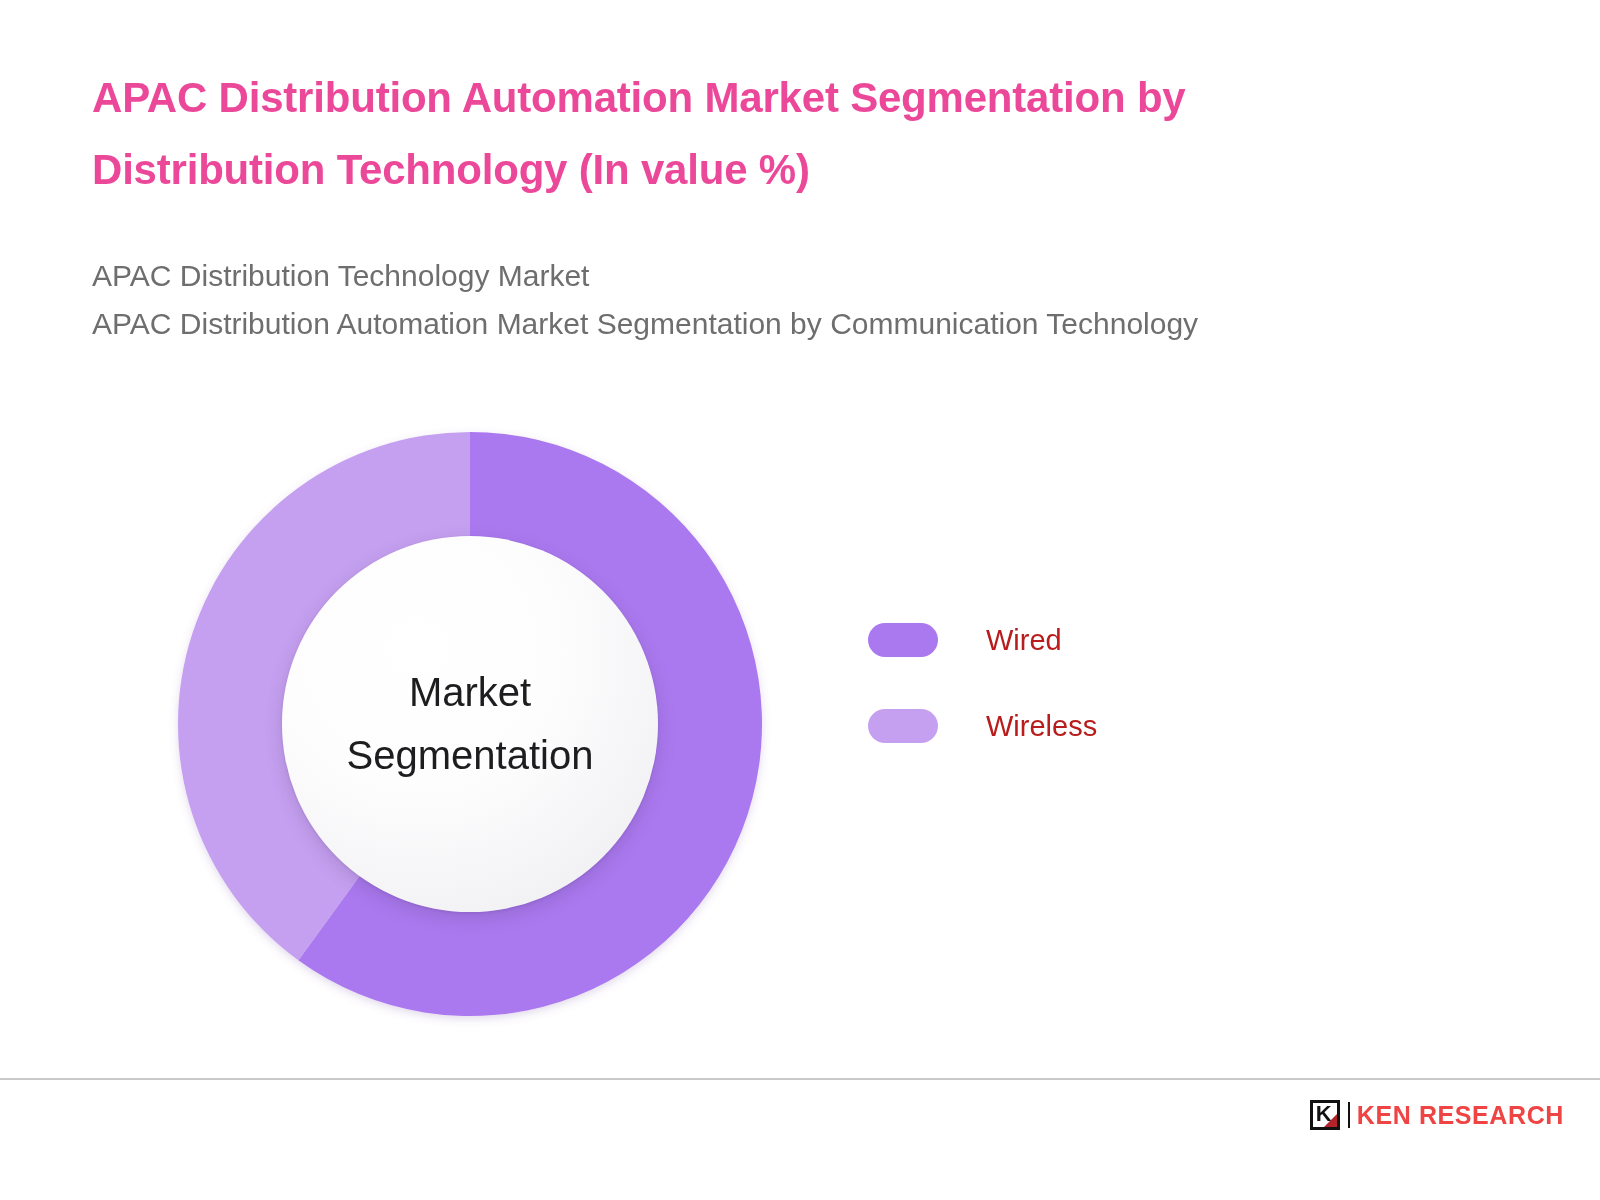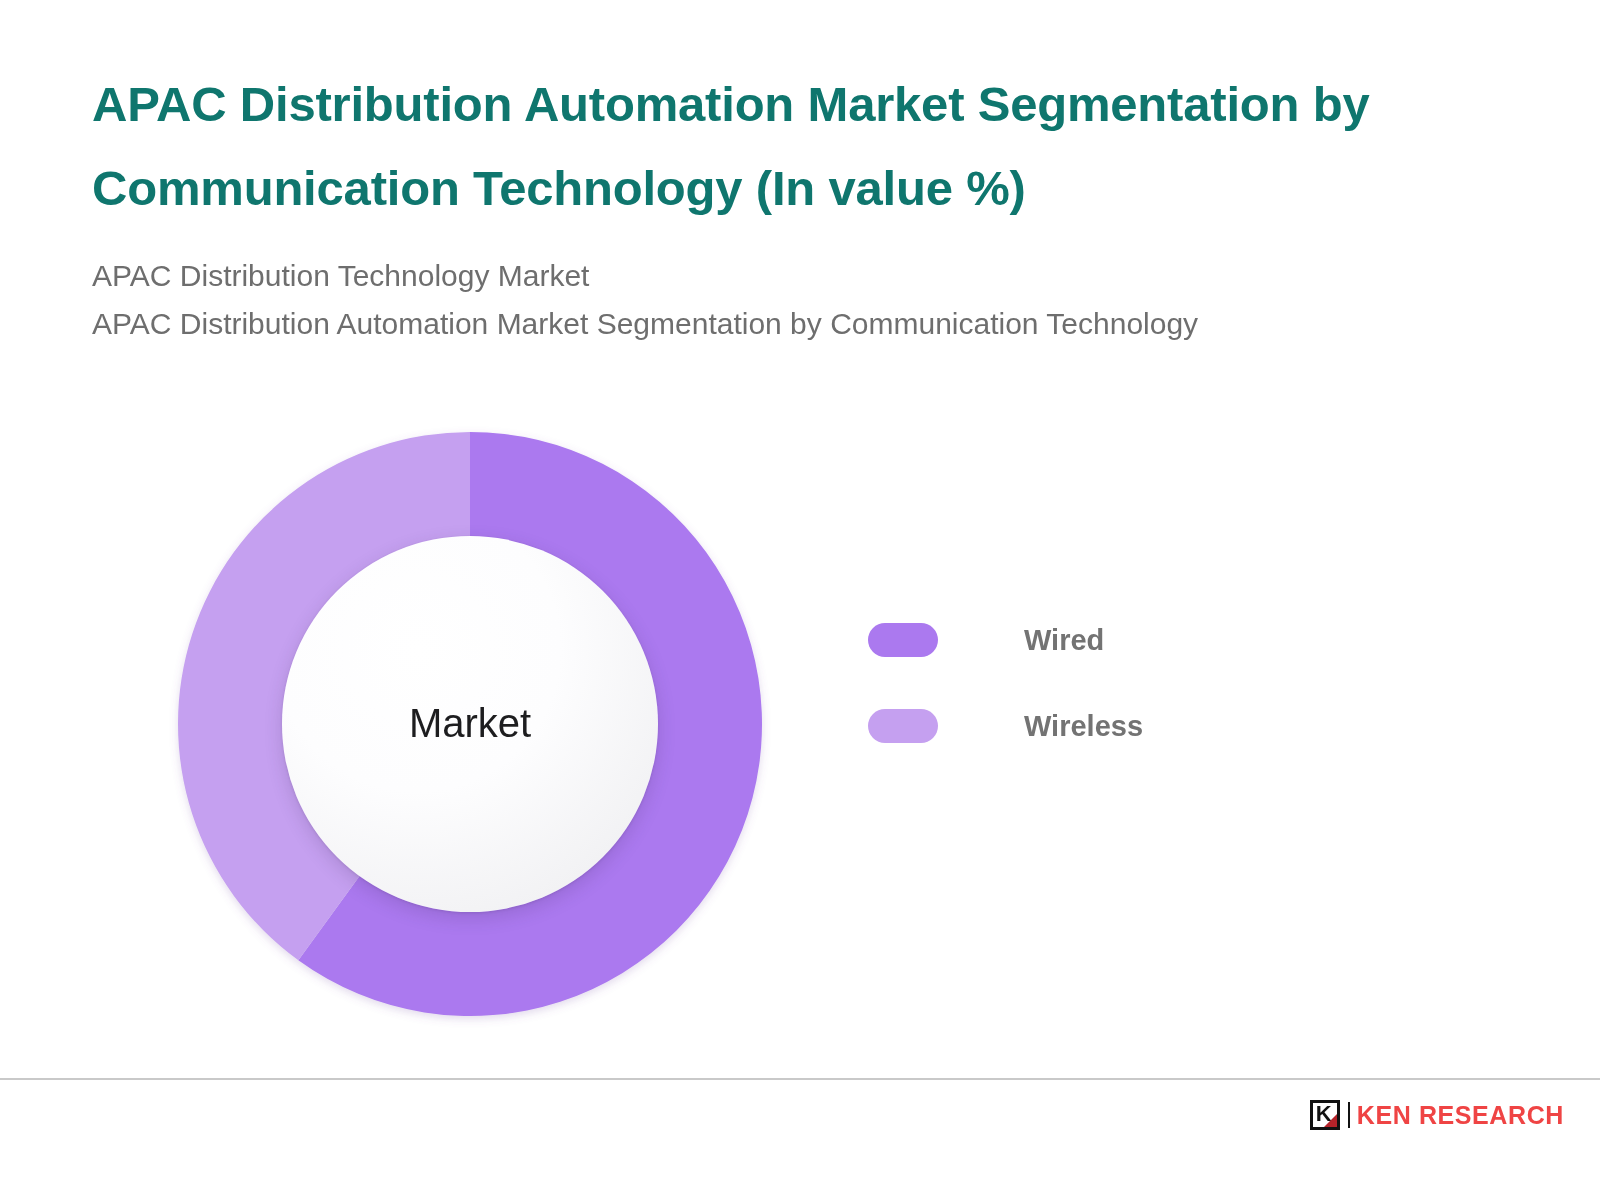--- a/index.html
+++ b/index.html
@@ -19,23 +19,23 @@
     inset: 0;
     background: #ffffff;
   }
 
   
   .title {
     position: absolute;
     left: 92px;
     top: 62px;
     width: 1400px;
-    font-size: 49px;
+    font-size: 42px;
     font-weight: bold;
-    color: #0f766e;
+    color: #ec4899;
     line-height: 1.72;
     letter-spacing: -0.2px;
   }
   .title .line { display: block; }
 
   .subtitle {
     position: absolute;
     left: 92px;
     top: 252px;
     width: 1440px;
@@ -106,25 +106,24 @@
     margin-bottom: 42px;
   }
   .legend-row:last-child { margin-bottom: 0; }
   .swatch {
     width: 70px;
     height: 34px;
     border-radius: 17px;
     flex: 0 0 auto;
   }
   .legend-label {
-    margin-left: 86px;
+    margin-left: 48px;
     font-size: 29px;
-    color: #737373;
+    color: #b91c1c;
     white-space: nowrap;
-    font-weight: bold;
   }
 
   
   .footer-rule {
     position: absolute;
     left: 0;
     top: 1078px;
     width: 1600px;
     height: 2px;
     background: #c9c9c9;
@@ -188,21 +187,21 @@
     white-space: nowrap;
   }
 </style>
 </head>
 <body>
 
 <div class="page">
 
   <div class="title">
     <span class="line">APAC Distribution Automation Market Segmentation by</span>
-    <span class="line">Communication Technology (In value %)</span>
+    <span class="line">Distribution Technology (In value %)</span>
   </div>
 
   <div class="subtitle">
     <span class="line">APAC Distribution Technology Market</span>
     <span class="line">APAC Distribution Automation Market Segmentation by Communication Technology</span>
   </div>
 
   <div class="chart-area">
 
     <div class="donut-wrap">
@@ -213,20 +212,21 @@
           </filter>
         </defs>
         <g id="slices" filter="url(#sliceShadow)">
             <path d="M 292 292 L 292 0 A 292 292 0 1 1 120.36670633059788 528.2329623574847 Z" fill="#ab79ef"></path>
             <path d="M 292 292 L 120.36670633059788 528.2329623574847 A 292 292 0 0 1 291.99999999999994 0 Z" fill="#c5a0f0"></path>
           </g>
       </svg>
       <div class="hub">
         <div class="hub-label">
           <span class="line">Market</span>
+          <span class="line">Segmentation</span>
         </div>
       </div>
     </div>
 
     <div class="legend">
       <div class="legend-row">
         <span class="swatch" style="background: rgb(171, 121, 239);"></span>
         <span class="legend-label">Wired</span>
       </div>
       <div class="legend-row">

